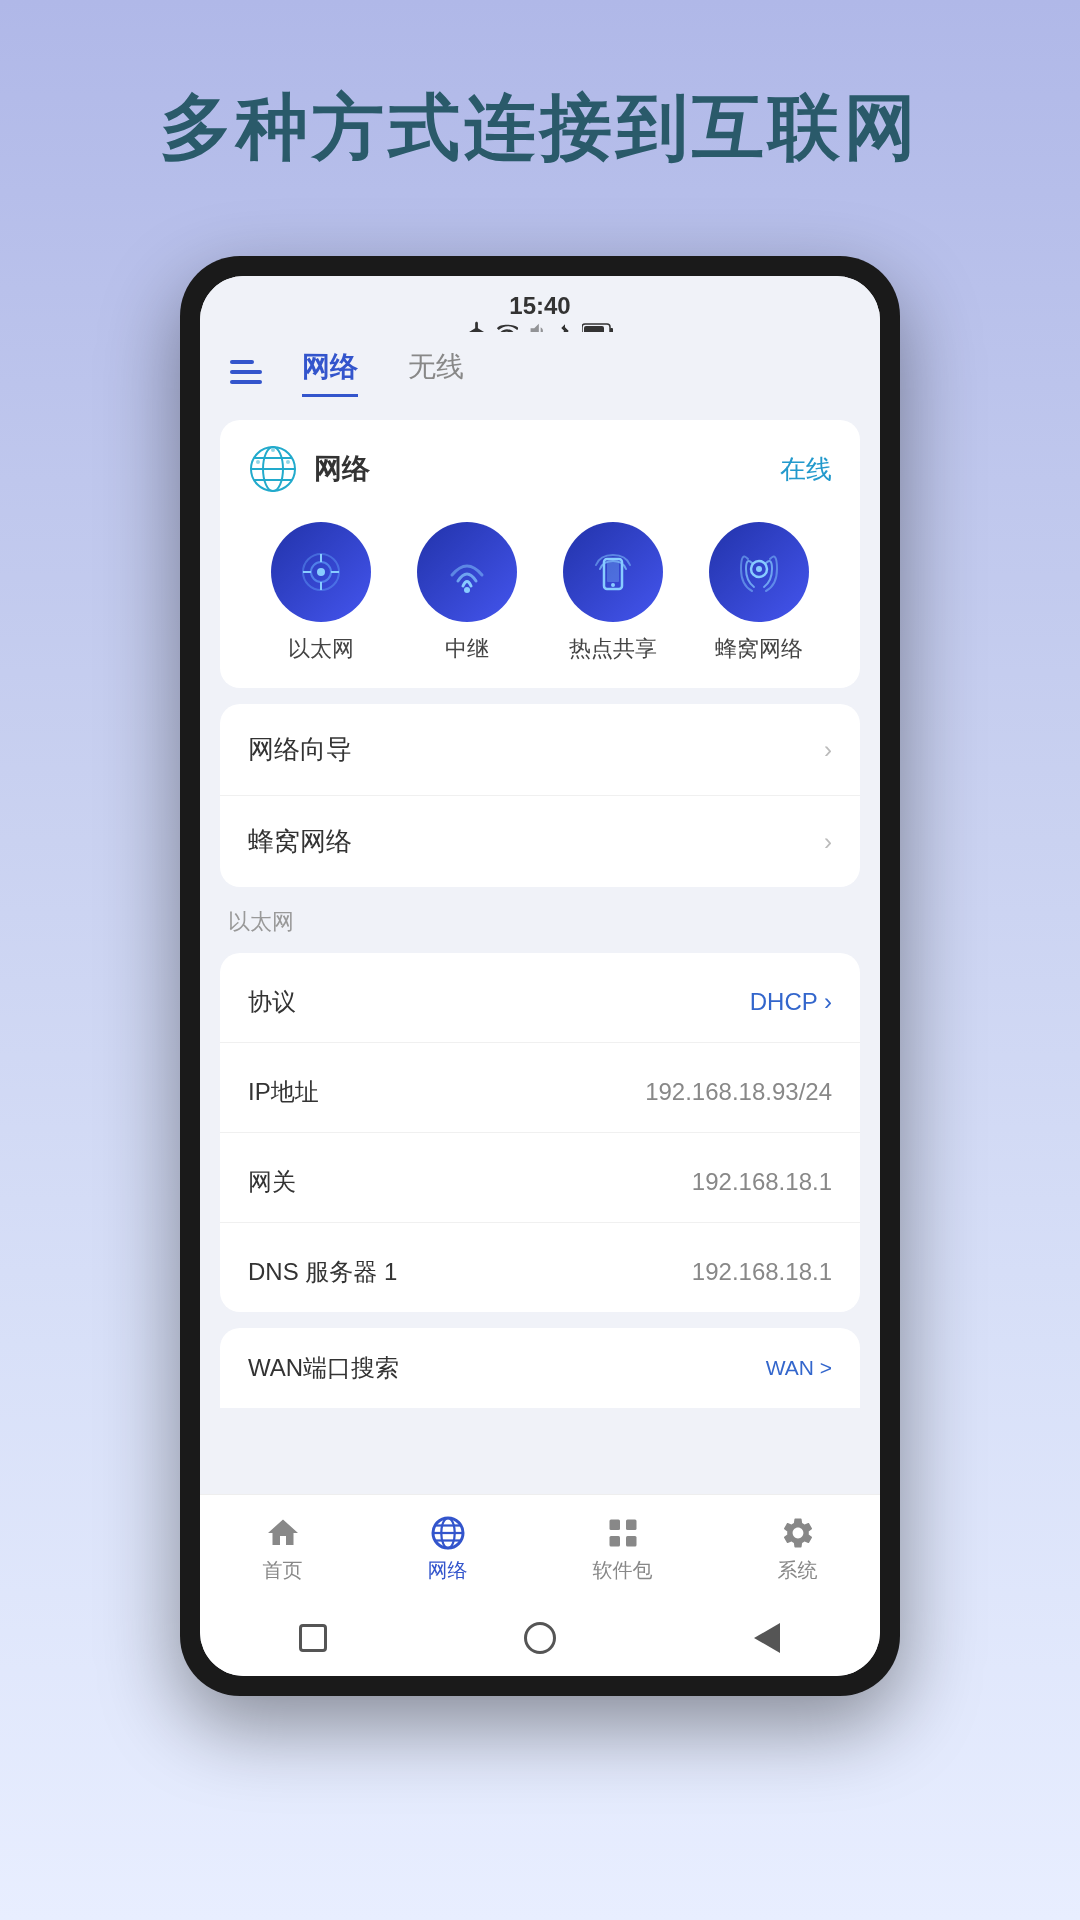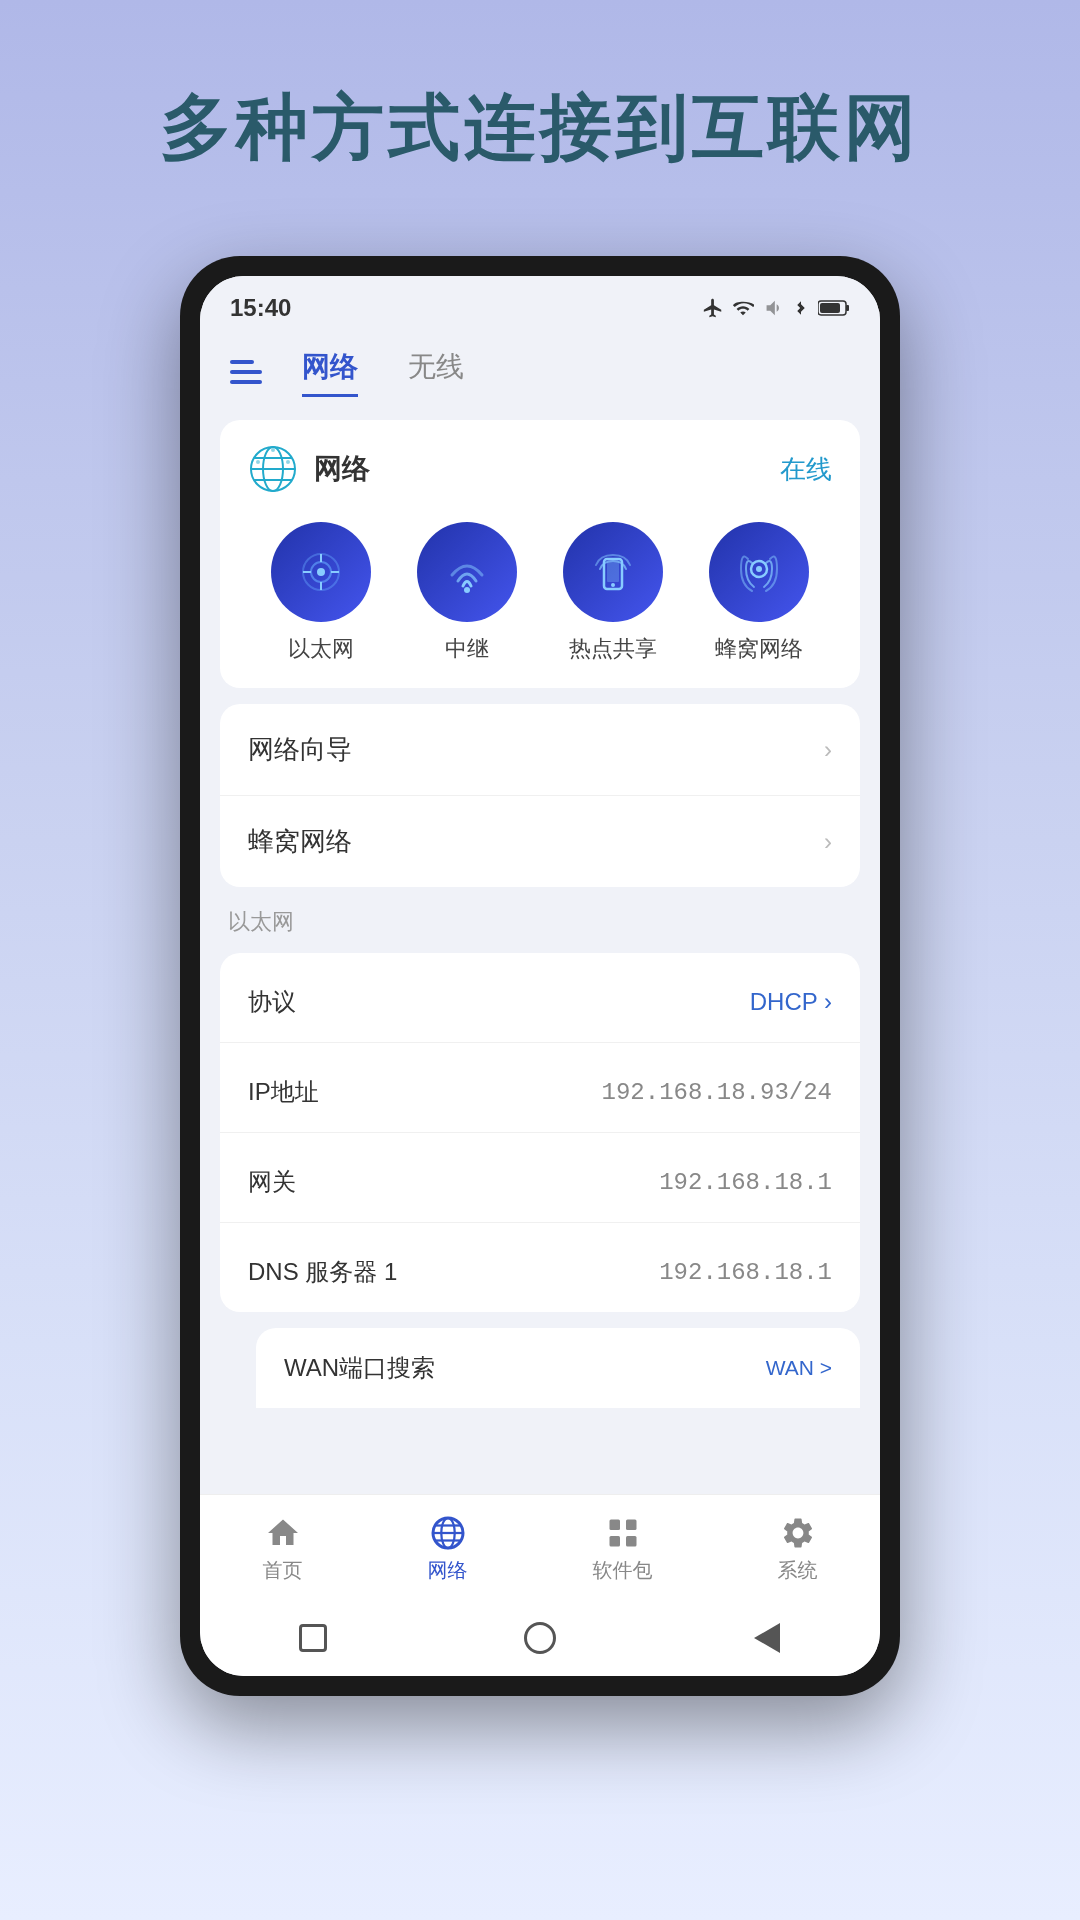--- a/index.html
+++ b/index.html
@@ -42,20 +42,21 @@
       flex-direction: column;
     }
     
     .status-bar {
       background: #f0f2f8;
       display: flex;
       justify-content: space-between;
       align-items: center;
       padding: 16px 30px 8px;
       height: 56px;
+      flex-direction: column;
     }
     .status-time {
       font-size: 24px;
       font-weight: 600;
       color: #333;
     }
     .status-icons {
       display: flex;
       align-items: center;
       gap: 8px;
@@ -202,32 +203,30 @@
       margin-top: 9px;
     }
     .info-row:last-child { border-bottom: none; }
     .info-label {
       font-size: 24px;
       color: #333;
     }
     .info-value {
       font-size: 24px;
       color: #888;
-      font-family: Liberation Mono, monospace;
     }
     .info-value-blue {
       font-size: 24px;
       color: #3366cc;
     }
     
     .partial-card {
       background: white;
       border-radius: 20px 20px 0 0;
       overflow: hidden;
-      margin-left: 36px;
     }
     .partial-row {
       display: flex;
       align-items: center;
       justify-content: space-between;
       padding: 24px 28px;
     }
     .partial-label {
       font-size: 24px;
       color: #333;

